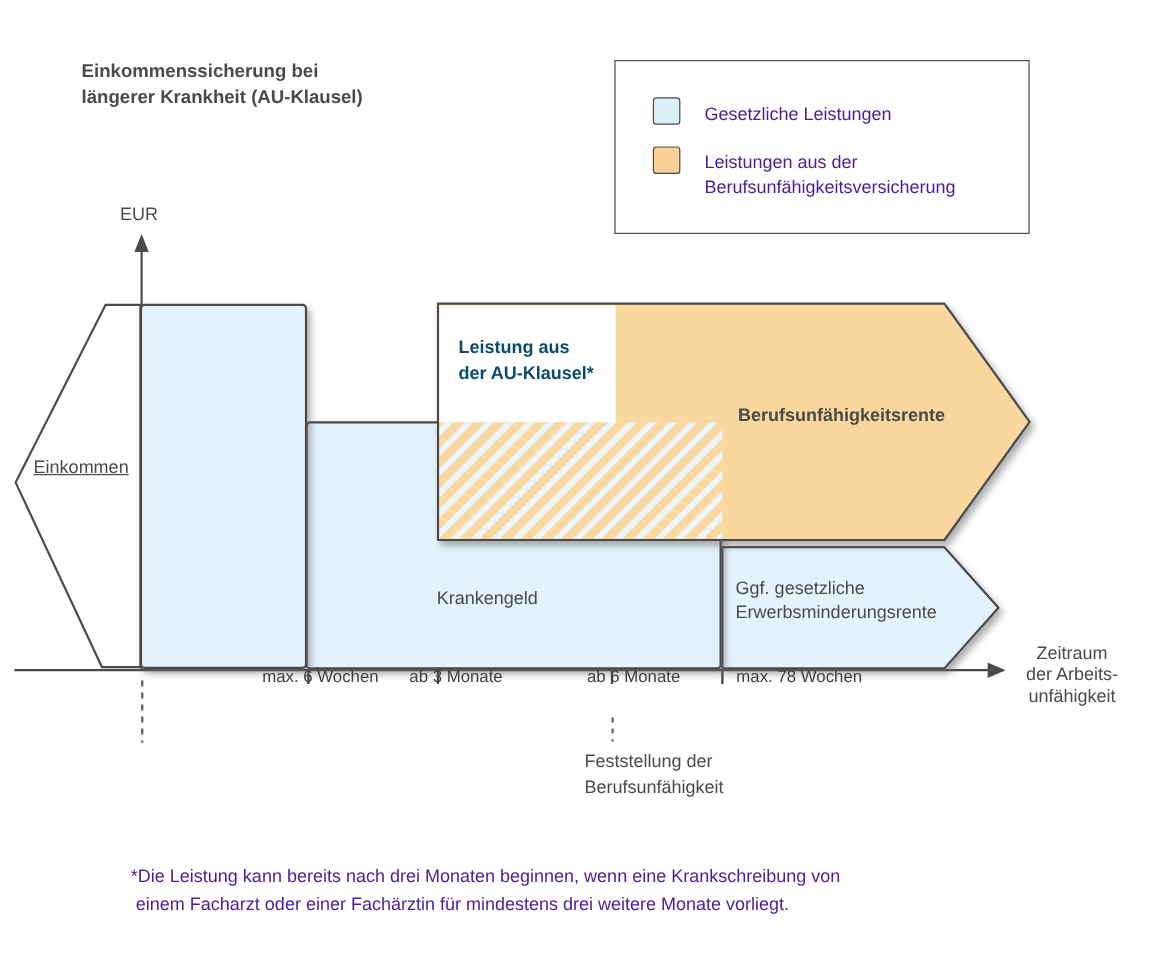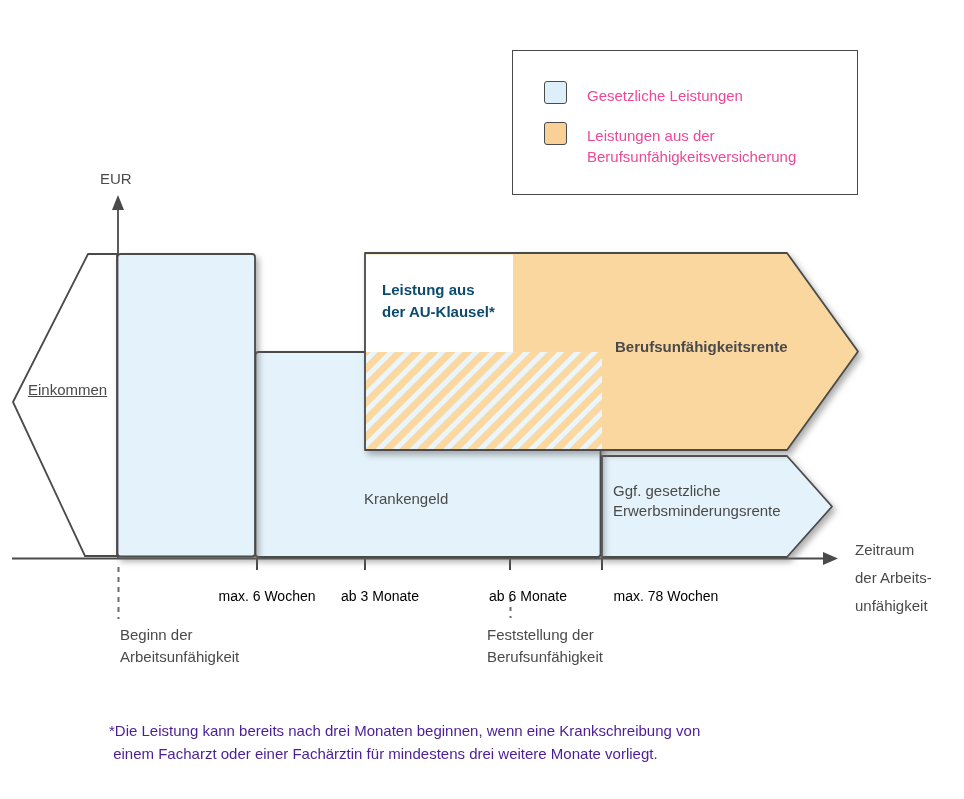--- a/index.html
+++ b/index.html
@@ -10,34 +10,34 @@
   #diagram-svg{position:absolute;left:0;top:0;}
   .lbl{position:absolute;white-space:pre-line;line-height:22px;font-size:15px;color:#4a4a4a;}
   .title{left:68px;top:49px;font-weight:bold;font-size:15.5px;line-height:22px;}
   .eur{left:100px;top:168px;font-weight:500;}
   .einkommen{left:28px;top:379px;text-decoration:underline;}
   .lohnfort{left:137px;top:372px;line-height:22.5px;}
   .au{left:382px;top:279px;font-weight:bold;color:#0c4a6e;}
   .bu{left:615px;top:336px;font-weight:bold;}
   .krankengeld{left:364px;top:488px;}
   .erwerbs{left:613px;top:481px;line-height:19.5px;}
-  .zeitraum{left:855px;top:536px;line-height:28px;}
+  .zeitraum{left:855px;top:536px;line-height:18px;text-align:center;}
   .beginn{left:120px;top:624px;}
   .feststellung{left:487px;top:624px;}
   .footnote{left:109px;top:719px;line-height:23px;color:#4c1d95;white-space:pre-wrap;}
-  .tick-label{position:absolute;top:588px;transform:translateX(-50%);font-size:14px;color:#000000;white-space:nowrap;}
+  .tick-label{position:absolute;top:555px;transform:translateX(-50%);font-size:14px;color:#404040;white-space:nowrap;}
   .t1{left:267px;} .t2{left:380px;} .t3{left:528px;} .t4{left:658px;padding-left:16px;}
   .legend{
     position:absolute;left:512px;top:50px;width:346px;height:145px;
     border:1.6px solid #4a4a4a;background:#fff;box-sizing:border-box;
   }
   .swatch{position:absolute;width:23px;height:23px;border:1.8px solid #4a4a4a;border-radius:3px;box-sizing:border-box;}
   .sw1{left:31px;top:30px;background:#ddf0fa;}
   .sw2{left:31px;top:71px;background:#f9d096;}
-  .leg-lbl{position:absolute;white-space:pre-line;font-size:15px;line-height:21px;color:#ec4899;}
+  .leg-lbl{position:absolute;white-space:pre-line;font-size:15px;line-height:21px;color:#4c1d95;}
   .ll1{left:74px;top:34px;}
   .ll2{left:74px;top:74px;}
   .shadow{filter:drop-shadow(3px 4px 3px rgba(105,105,105,0.55));}
 </style>
 </head>
 <body>
 
 <div id="stage">
 
   <svg id="diagram-svg" width="964" height="799" viewBox="0 0 964 799">
@@ -76,20 +76,22 @@
     <rect class="shadow" x="117.5" y="254" width="137.5" height="302.5" rx="3" fill="#e4f3fb" stroke="#4a4a4a" stroke-width="1.8"></rect>
 
     <g class="shadow">
       <polygon points="365,253 787,253 858,351.5 787,450 365,450" fill="#fbd7a0"></polygon>
       <rect x="366" y="254.5" width="147" height="97.5" fill="#ffffff"></rect>
       <rect x="366" y="352" width="236" height="97" fill="url(#hatch)"></rect>
       <polygon points="365,253 787,253 858,351.5 787,450 365,450" fill="none" stroke="#4a4a4a" stroke-width="1.8" stroke-linejoin="round"></polygon>
     </g>
   </svg>
 
+  <div class="lbl title">Einkommenssicherung bei
+längerer Krankheit (AU-Klausel)</div>
   <div class="lbl eur">EUR</div>
 
   <div class="legend">
     <div class="swatch sw1"></div>
     <div class="leg-lbl ll1">Gesetzliche Leistungen</div>
     <div class="swatch sw2"></div>
     <div class="leg-lbl ll2">Leistungen aus der
 Berufsunfähigkeitsversicherung</div>
   </div>
 
@@ -102,20 +104,18 @@
 Erwerbsminderungsrente</div>
 
   <div class="tick-label t1">max. 6 Wochen</div>
   <div class="tick-label t2">ab 3 Monate</div>
   <div class="tick-label t3">ab 6 Monate</div>
   <div class="tick-label t4">max. 78 Wochen</div>
 
   <div class="lbl zeitraum">Zeitraum
 der Arbeits-
 unfähigkeit</div>
-  <div class="lbl beginn">Beginn der
-Arbeitsunfähigkeit</div>
   <div class="lbl feststellung">Feststellung der
 Berufsunfähigkeit</div>
 
   <div class="lbl footnote">*Die Leistung kann bereits nach drei Monaten beginnen, wenn eine Krankschreibung von
  einem Facharzt oder einer Fachärztin für mindestens drei weitere Monate vorliegt.</div>
 </div>
 
 </body></html>

